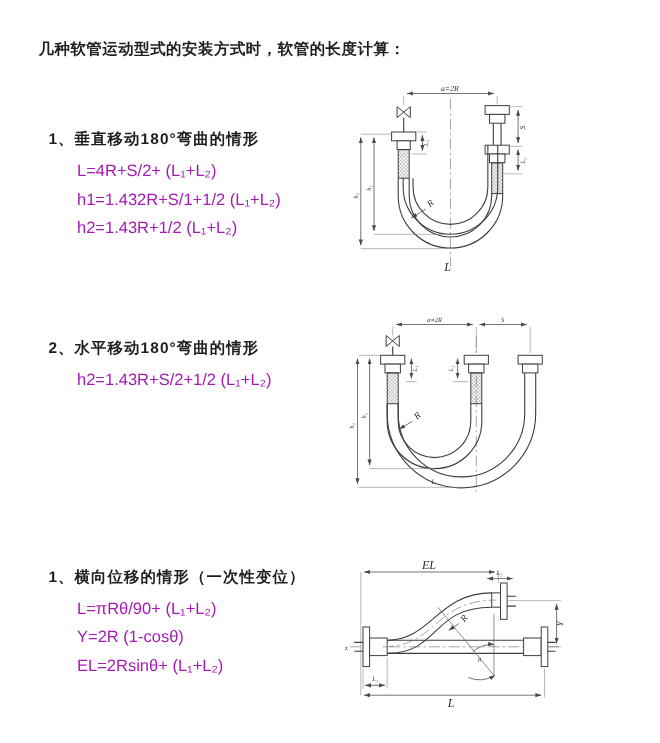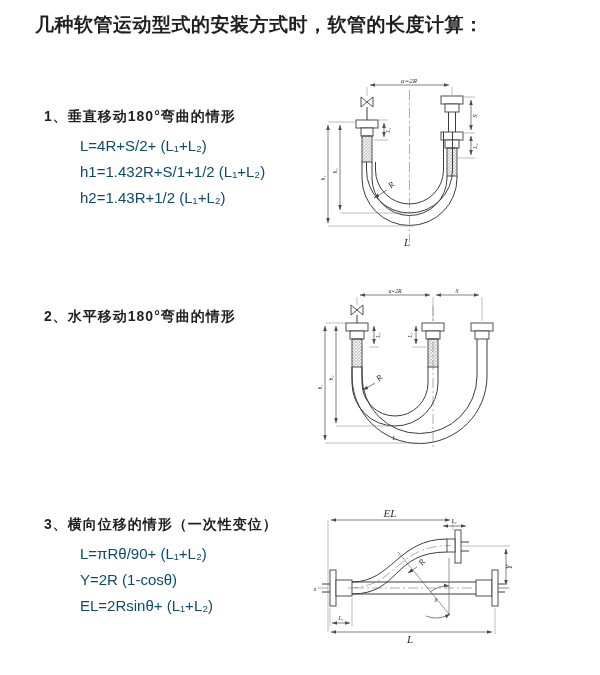--- a/index.html
+++ b/index.html
@@ -1,27 +1,27 @@
 <!DOCTYPE html>
 <html><head>
 <meta charset="utf-8">
 <style>
   html,body{margin:0;padding:0}
   body{
     width:600px;height:675px;background:#ffffff;position:relative;overflow:hidden;
     font-family:"Liberation Sans",sans-serif;color:#1a1a1a;
   }
   .title{
-    position:absolute;left:35px;top:12px;font-size:19px;font-weight:700;
+    position:absolute;left:35px;top:36px;font-size:14px;font-weight:700;
     letter-spacing:.5px;color:#1f1f1f;
   }
   .sec{position:absolute;left:44px}
   .sec .h{font-size:14px;font-weight:700;letter-spacing:1px;color:#1f1f1f;margin-bottom:7px}
-  .sec .f{font-size:15px;line-height:26px;margin-left:36px;color:#0c4a6e}
-  #s1{top:108px}
+  .sec .f{font-size:15px;line-height:26px;margin-left:26px;color:#a21caf}
+  #s1{top:118px}
   #s2{top:308px}
   #s3{top:516px}
   svg.diag{position:absolute}
   #d1{left:318px;top:74px}
   #d2{left:316px;top:286px}
   #d3{left:306px;top:506px}
   svg text{
     font-family:"Liberation Serif",serif;font-style:italic;
     font-size:7px;fill:#2e2e2e;
   }
@@ -54,24 +54,25 @@
 
 <div class="sec" id="s1">
   <div class="h">1、垂直移动180°弯曲的情形</div>
   <div class="f">L=4R+S/2+ (L₁+L₂)</div>
   <div class="f">h1=1.432R+S/1+1/2 (L₁+L₂)</div>
   <div class="f">h2=1.43R+1/2 (L₁+L₂)</div>
 </div>
 
 <div class="sec" id="s2">
   <div class="h">2、水平移动180°弯曲的情形</div>
+  <div class="f">h2=1.43R+S/2+1/2 (L₁+L₂)</div>
 </div>
 
 <div class="sec" id="s3">
-  <div class="h">3、横向位移的情形（一次性变位）</div>
+  <div class="h">1、横向位移的情形（一次性变位）</div>
   <div class="f">L=πRθ/90+ (L₁+L₂)</div>
   <div class="f">Y=2R (1-cosθ)</div>
   <div class="f">EL=2Rsinθ+ (L₁+L₂)</div>
 </div>
 
 <svg id="d1" class="diag" width="185" height="180" viewBox="0 0 185 180">
 
   <line class="cl" x1="91.5" y1="16" x2="91.5" y2="168"></line>
 
   <g>

